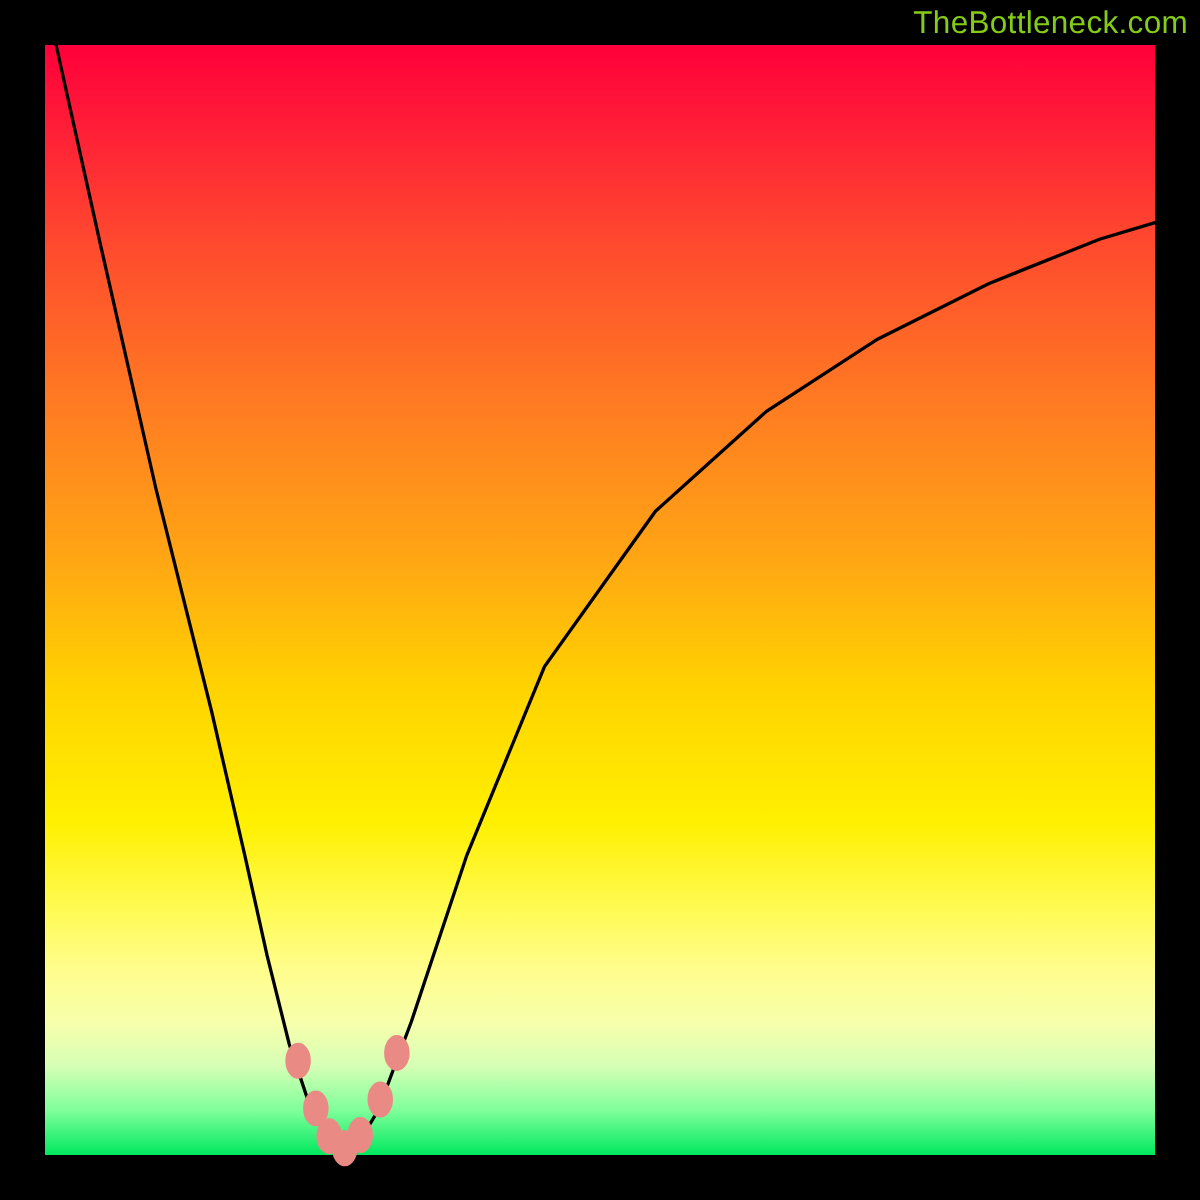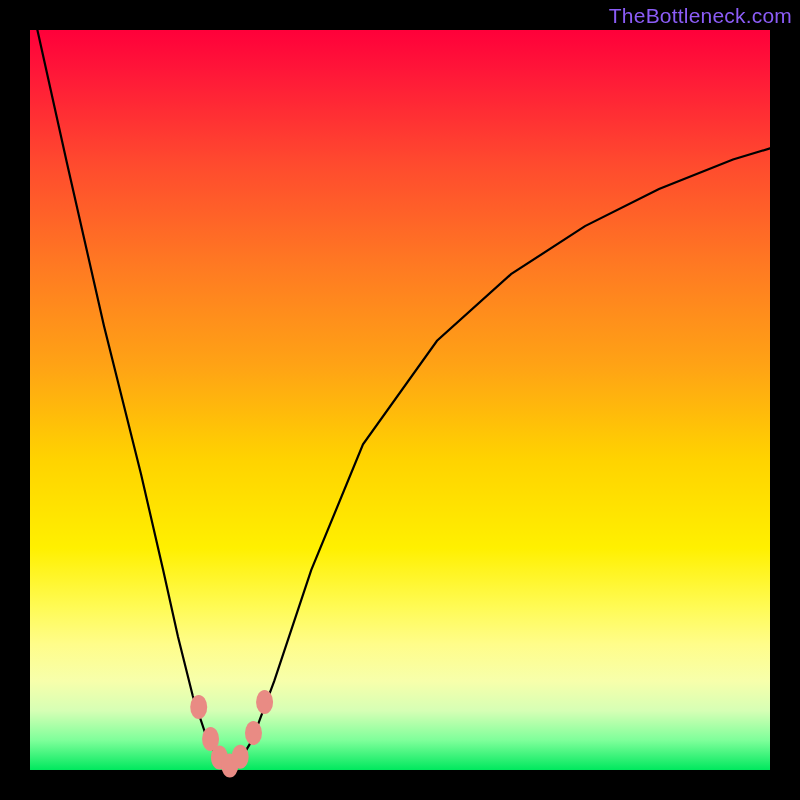--- a/index.html
+++ b/index.html
@@ -58,21 +58,21 @@
     stroke-linecap: round;
   }
   .blob {
     fill: #e98b84;
     stroke: none;
   }
   .watermark {
     position: absolute;
     top: 4px;
     right: 8px;
-    color: #8b5cf6;
+    color: #84cc16;
     font-size: 21px;
     letter-spacing: 0.2px;
     font-weight: 400;
   }
 </style>
 </head>
 <body>
 
 <div class="frame">
   <div class="plot">

